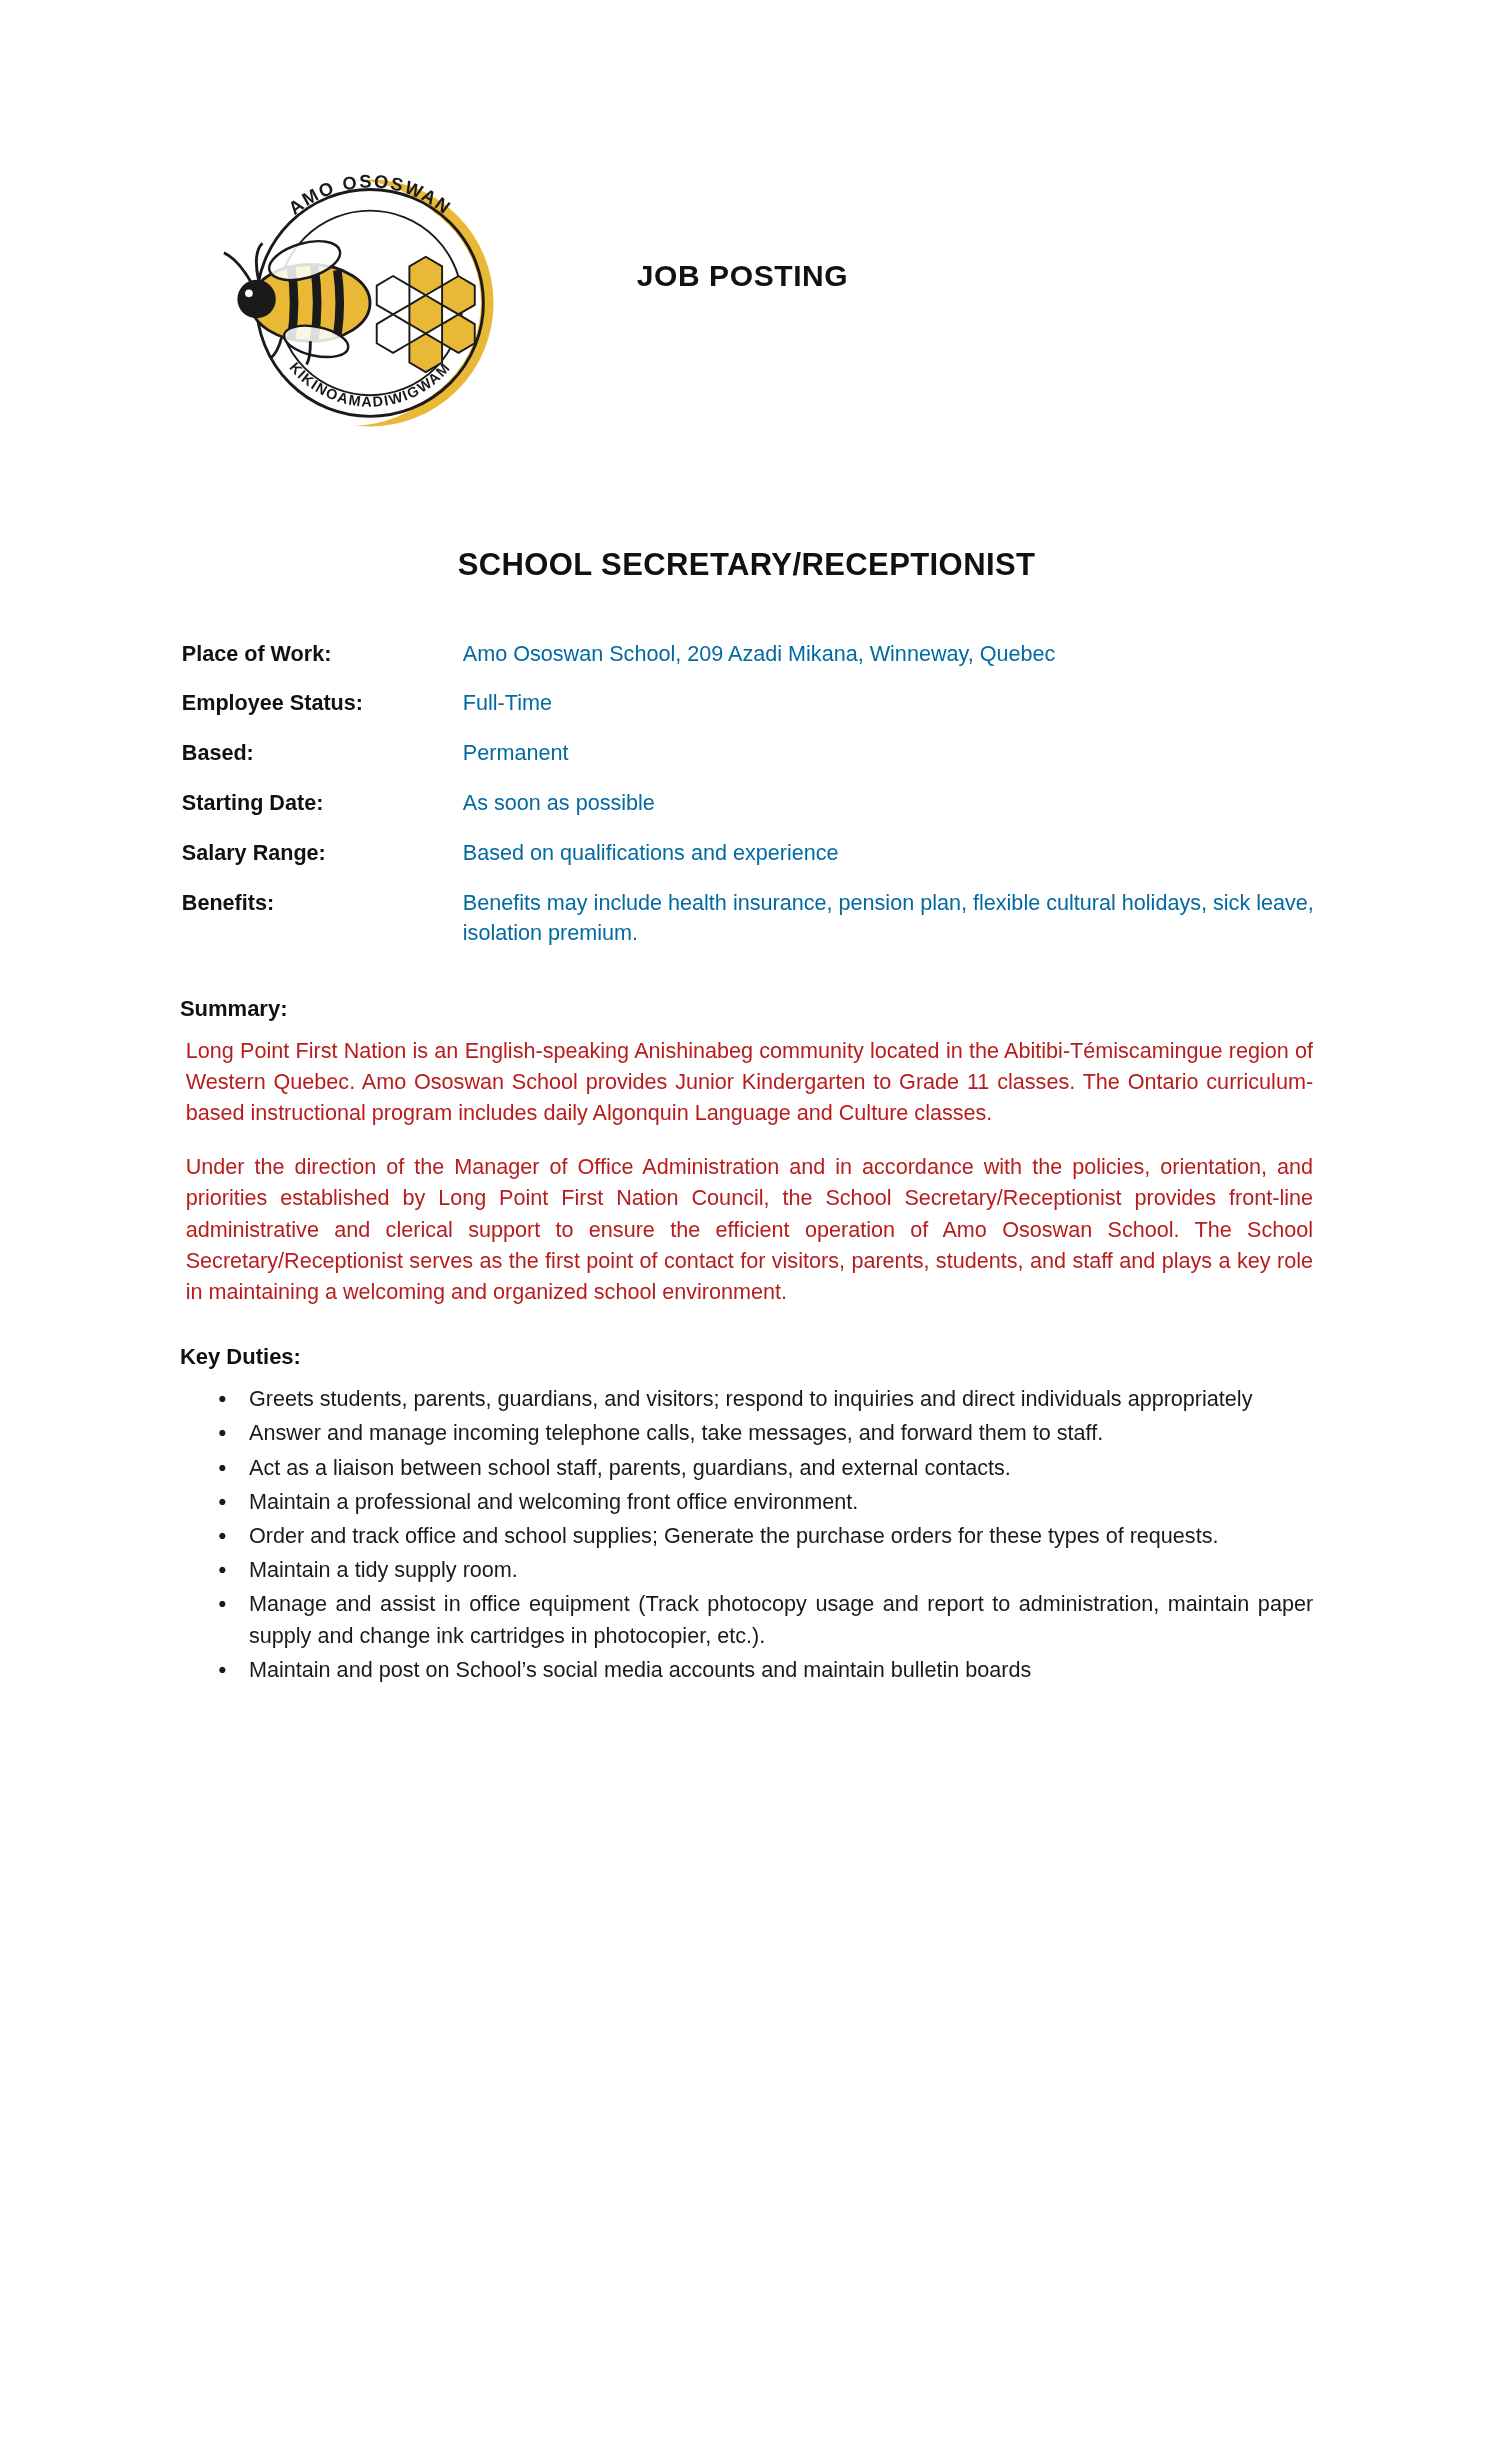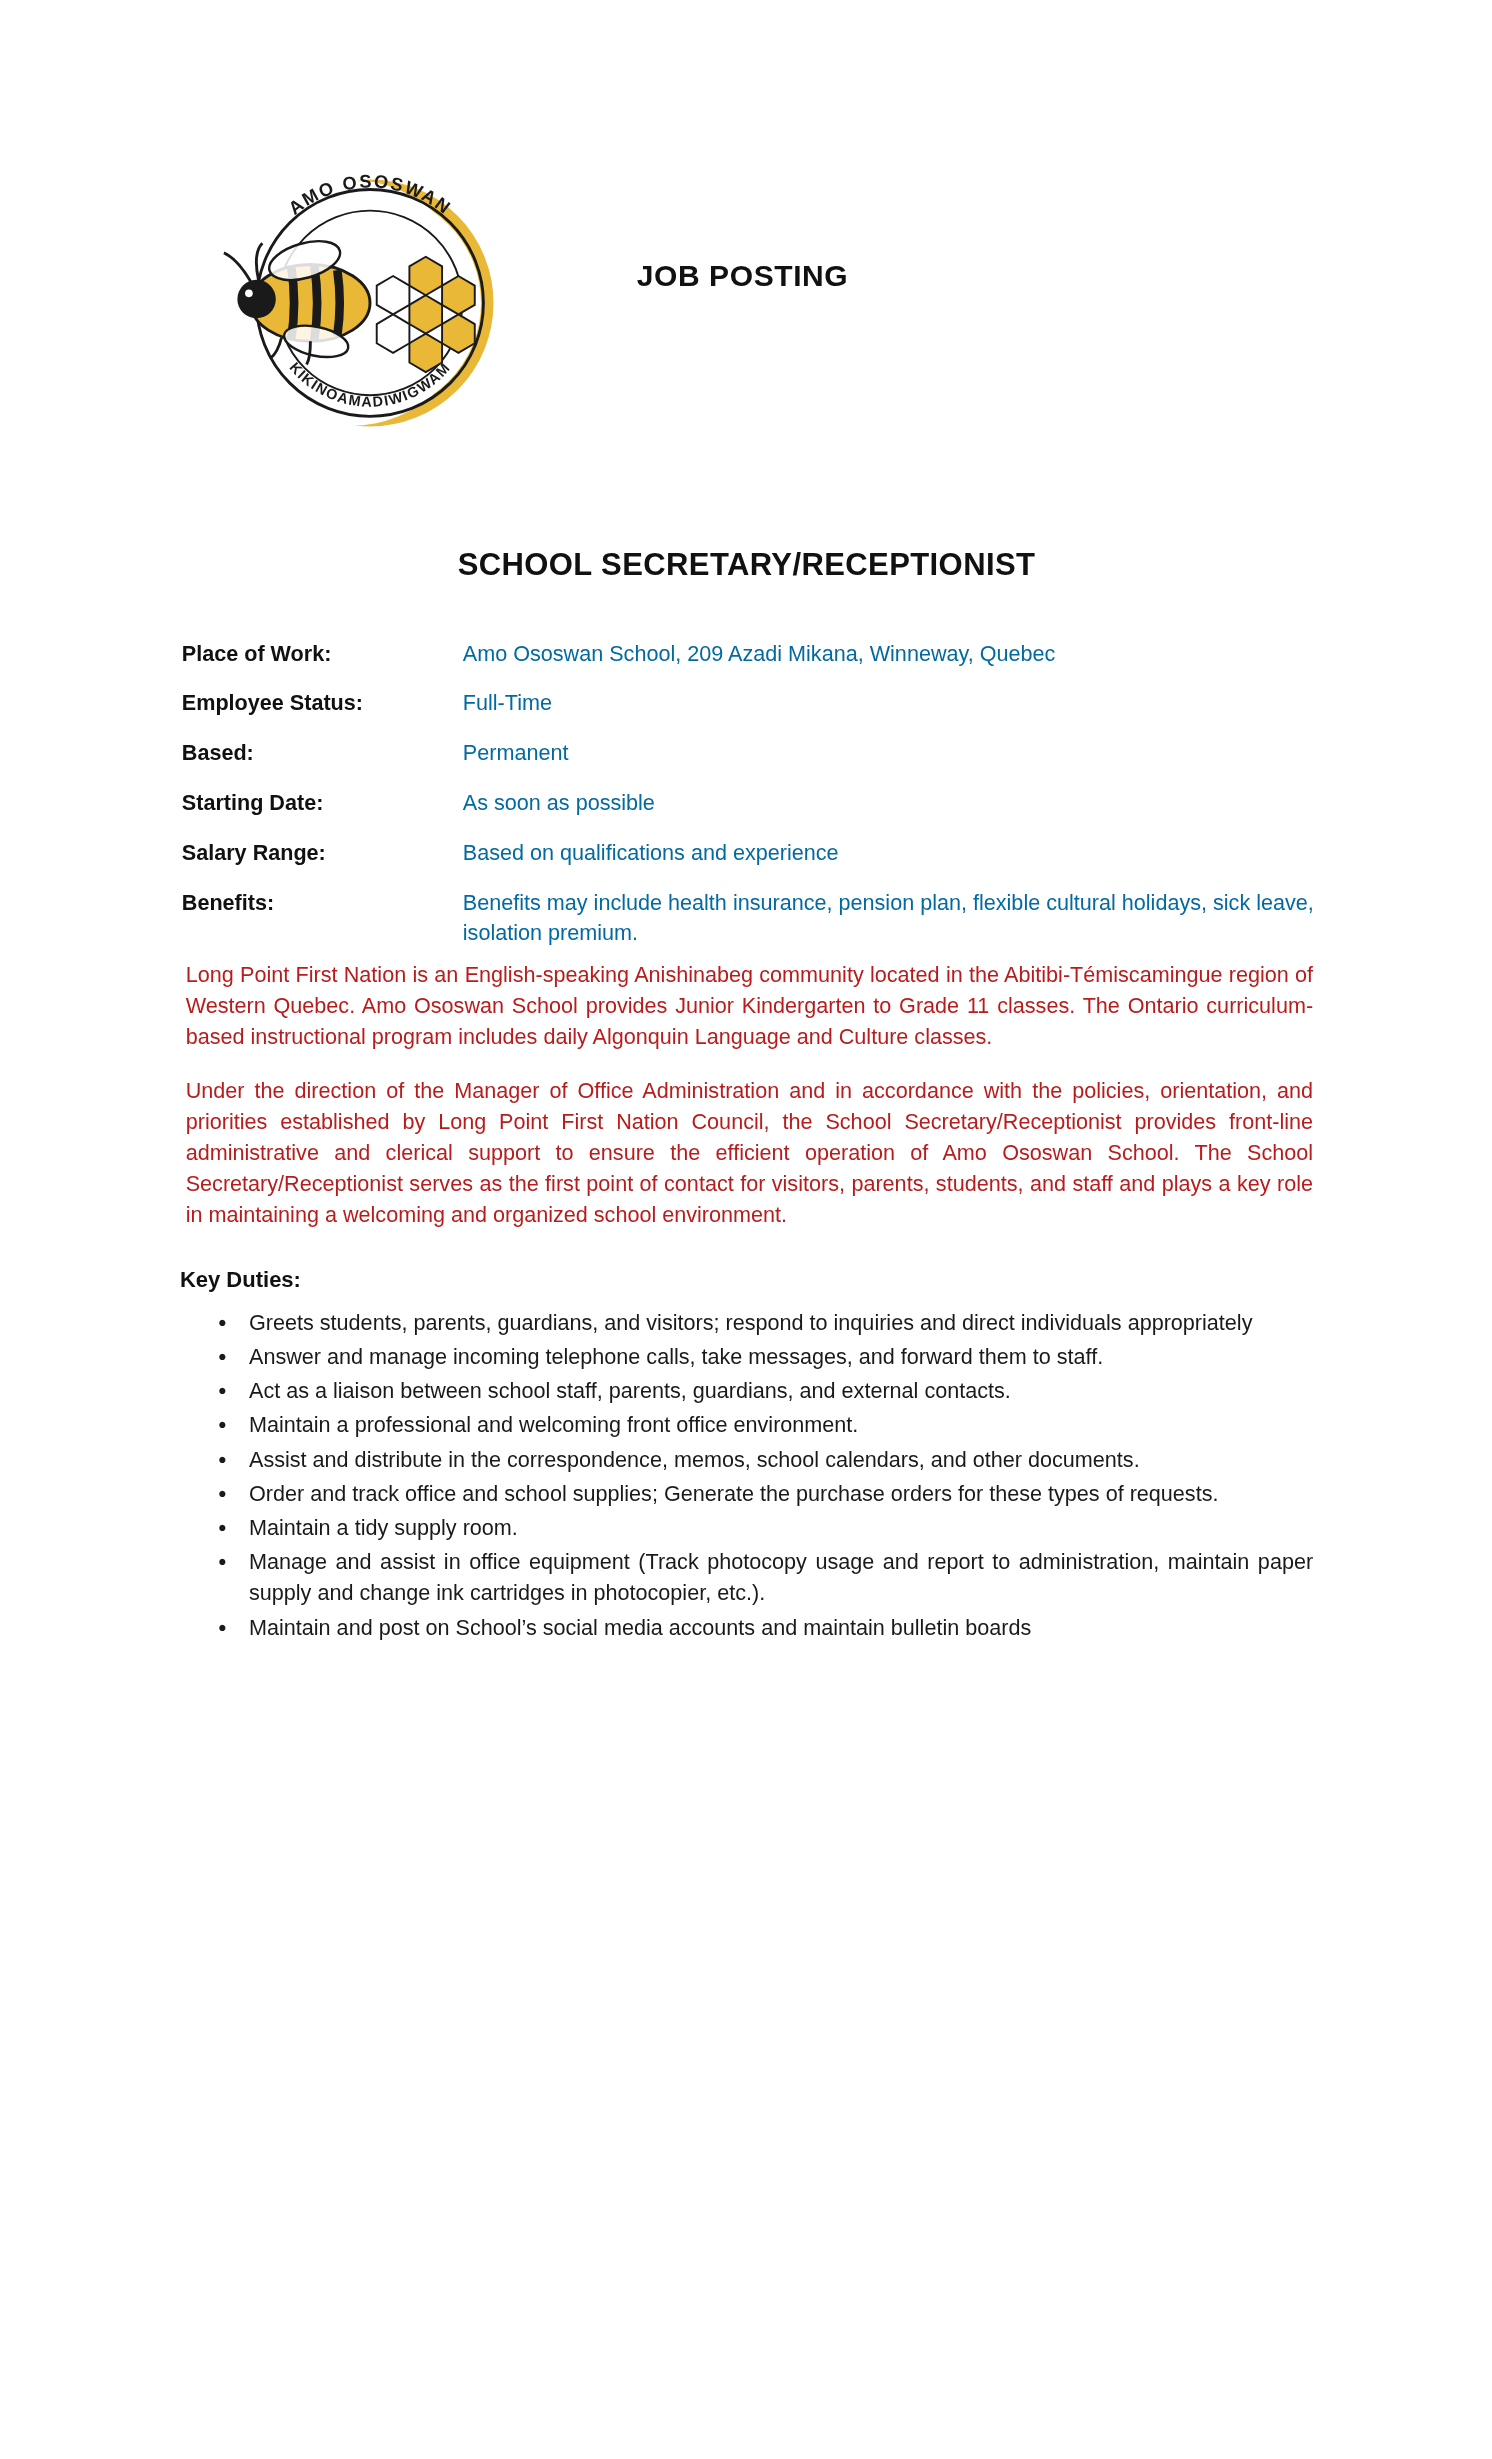--- a/index.html
+++ b/index.html
@@ -208,30 +208,30 @@
         <td class="info-label">Salary Range:</td>
         <td class="info-value">Based on qualifications and experience</td>
       </tr>
       <tr>
         <td class="info-label">Benefits:</td>
         <td class="info-value">Benefits may include health insurance, pension plan, flexible cultural holidays, sick leave, isolation premium.</td>
       </tr>
     </tbody>
   </table>
 
+  <div class="section-heading">Summary:</div>
   <p class="para">Long Point First Nation is an English-speaking Anishinabeg community located in the Abitibi-Témiscamingue region of Western Quebec. Amo Ososwan School provides Junior Kindergarten to Grade 11 classes. The Ontario curriculum-based instructional program includes daily Algonquin Language and Culture classes.</p>
   <p class="para">Under the direction of the Manager of Office Administration and in accordance with the policies, orientation, and priorities established by Long Point First Nation Council, the School Secretary/Receptionist provides front-line administrative and clerical support to ensure the efficient operation of Amo Ososwan School. The School Secretary/Receptionist serves as the first point of contact for visitors, parents, students, and staff and plays a key role in maintaining a welcoming and organized school environment.</p>
 
   <div class="section-heading">Key Duties:</div>
   <ul class="duties">
     <li>Greets students, parents, guardians, and visitors; respond to inquiries and direct individuals appropriately</li>
     <li>Answer and manage incoming telephone calls, take messages, and forward them to staff.</li>
     <li>Act as a liaison between school staff, parents, guardians, and external contacts.</li>
     <li>Maintain a professional and welcoming front office environment.</li>
-    <li>Assist and distribute in the correspondence, memos, school calendars, and other documents.</li>
     <li>Order and track office and school supplies; Generate the purchase orders for these types of requests.</li>
     <li>Maintain a tidy supply room.</li>
     <li>Manage and assist in office equipment (Track photocopy usage and report to administration, maintain paper supply and change ink cartridges in photocopier, etc.).</li>
     <li>Maintain and post on School’s social media accounts and maintain bulletin boards</li>
   </ul>
 
 </div>
 
 
 </body></html>

